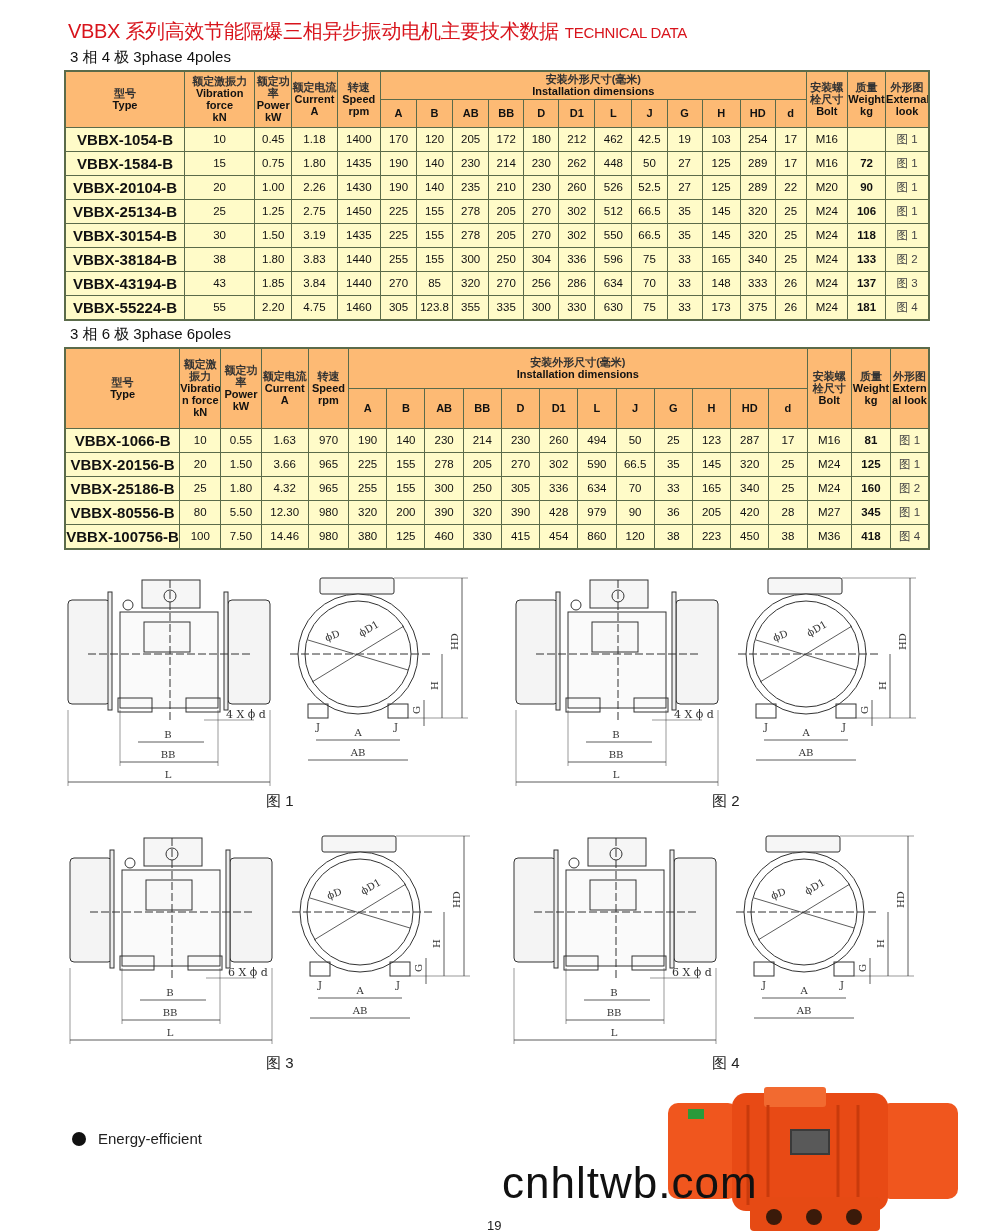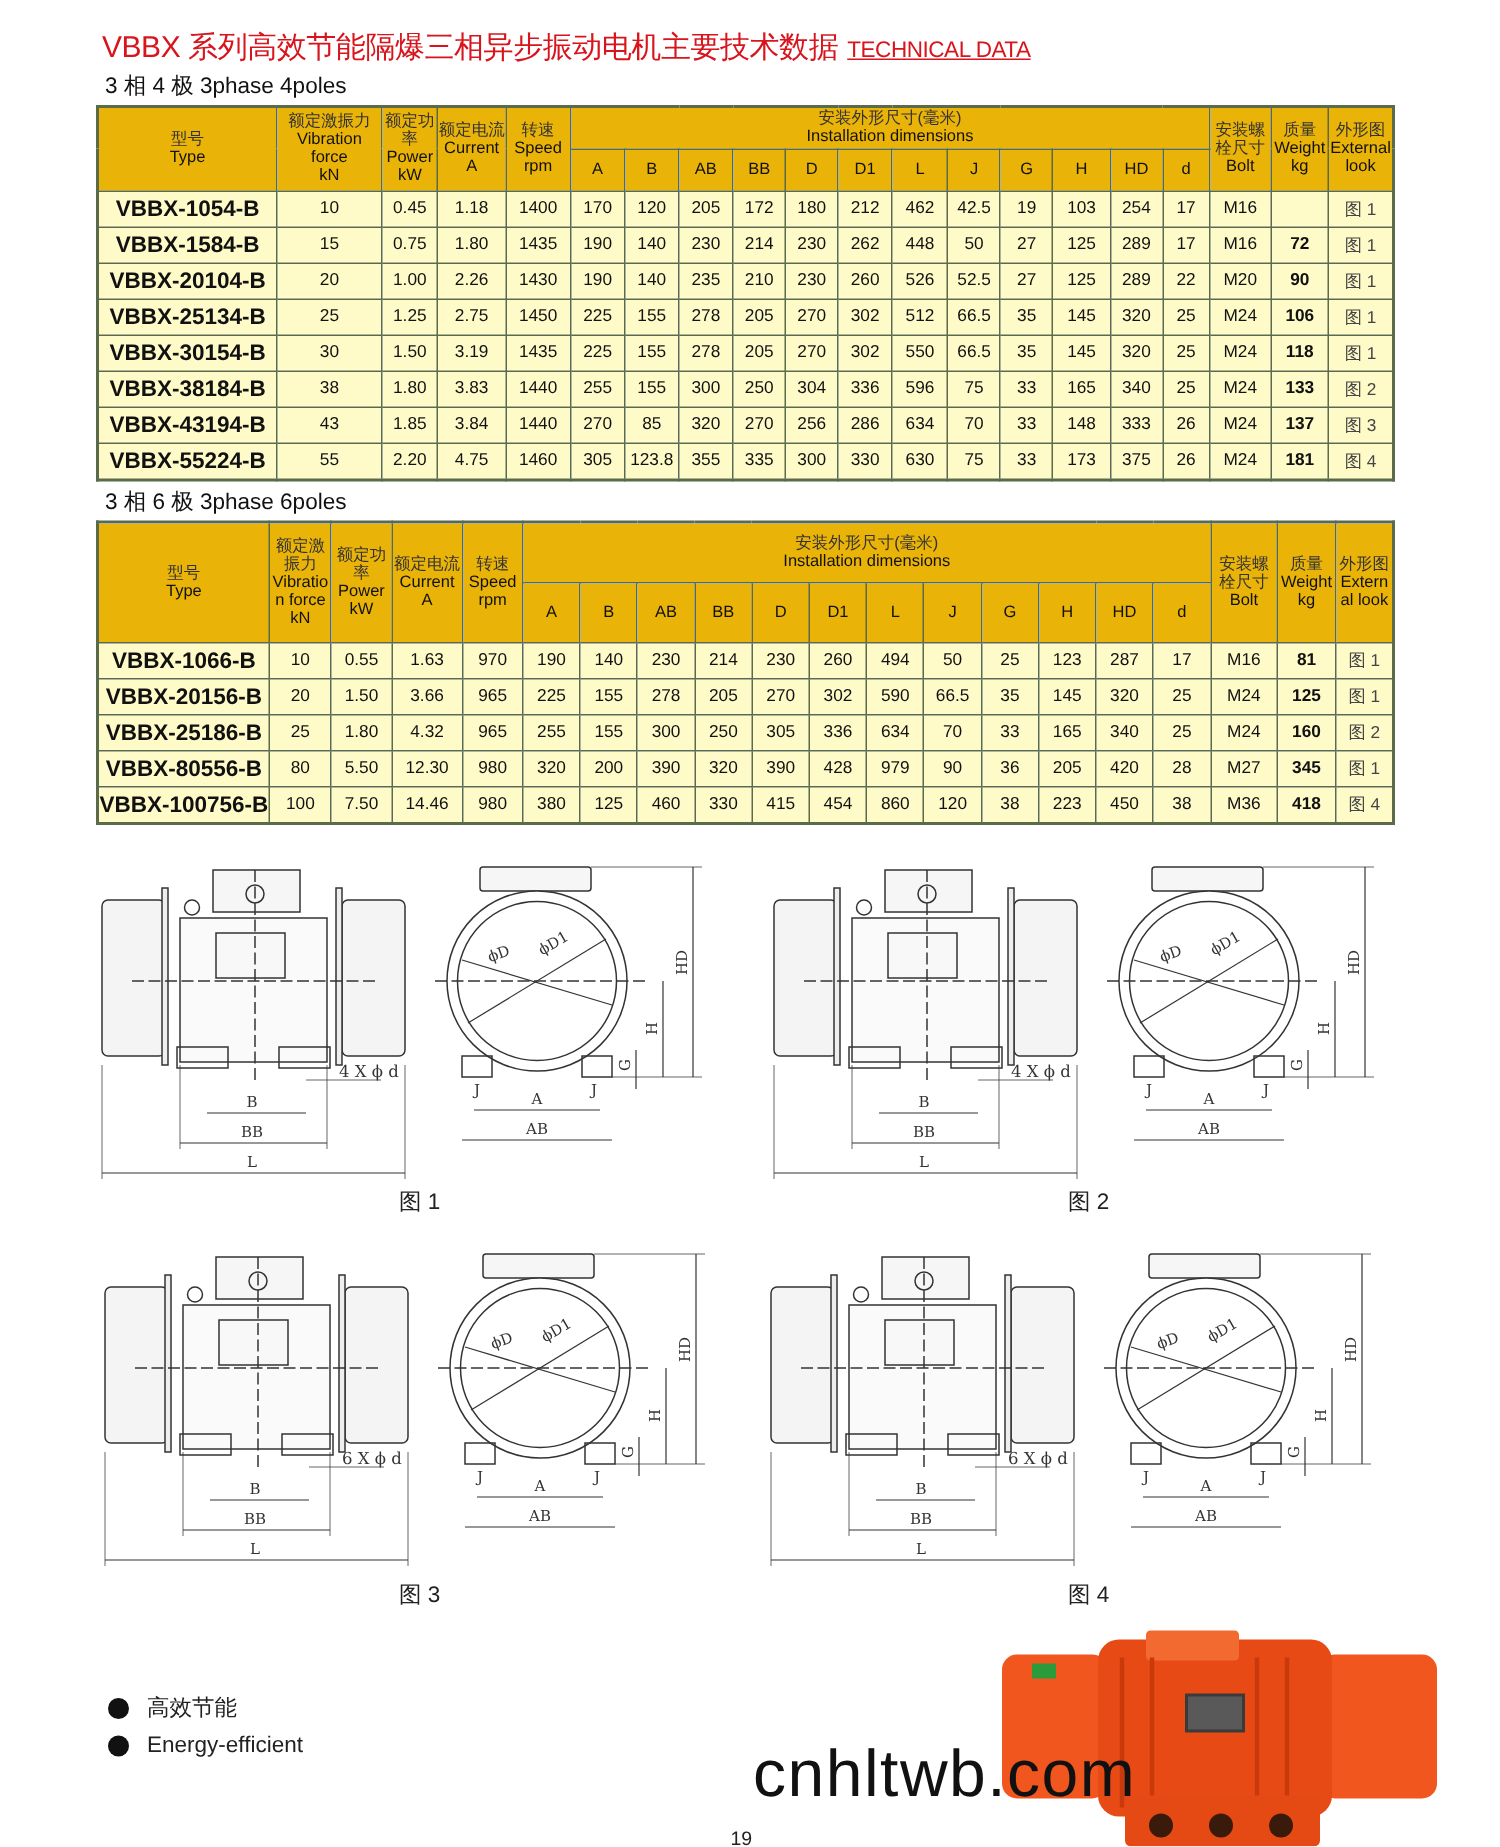--- a/index.html
+++ b/index.html
@@ -1,29 +1,29 @@
 <!DOCTYPE html>
 <html><head>
 <meta charset="utf-8">
 <style>
   html, body { margin: 0; padding: 0; background: #ffffff; }
   body { width: 1000px; height: 1231px; position: relative; overflow: hidden;
          font-family: "Liberation Sans", "DejaVu Sans", sans-serif; color: #111; }
 
   .title { position: absolute; left: 68px; top: 18px; font-size: 20px; color: #d8141c;
            white-space: nowrap; letter-spacing: -0.3px; }
-  .title .en { font-size: 15px; text-decoration: underline; margin-left: 6px; }
+  .title .en { font-size: 15px; margin-left: 6px; }
 
   .section-label { position: absolute; left: 70px; font-size: 15px; color: #111; white-space: nowrap; }
 
   table.spec { position: absolute; border-collapse: collapse; table-layout: fixed;
                font-family: "Liberation Sans", "DejaVu Sans", sans-serif; }
   table.spec td, table.spec th { border: 1px solid #5b6b4a; text-align: center; vertical-align: middle;
                padding: 0; font-size: 11.5px; overflow: hidden; }
-  table.spec th { background: #eab308; font-weight: normal; line-height: 12px; font-size: 11px; }
+  table.spec th { background: #fdba74; font-weight: bold; line-height: 12px; font-size: 11px; }
   table.spec td { background: #fffbc8; height: 23px; }
   table.spec td.type { font-weight: bold; font-size: 15px; }
   table.spec td.weight { font-weight: bold; }
   table.spec td.fig { color: #444; }
   table.spec th .cn { color: #333; display: block; }
   table.spec { border: 2px solid #5b6b4a; }
 
   .drawing { position: absolute; }
   .fig-caption { position: absolute; font-size: 15px; color: #222; white-space: nowrap; }
 
@@ -685,24 +685,20 @@
       <line x1="336" y1="8" x2="410" y2="8" stroke-width="0.5"></line>
       <line x1="350" y1="148" x2="410" y2="148" stroke-width="0.5"></line>
     </g>
   </svg>
 </div>
 <div class="fig-caption" style="left:712px; top:1054px;">图 4</div>
 
 <ul class="bullets">
   <li>
       <span class="dot"></span>
-      <span>高效节能</span>
-    </li>
-  <li>
-      <span class="dot"></span>
       <span>Energy-efficient</span>
     </li>
 </ul>
 
 <svg class="product-photo" width="290" height="146" viewBox="0 0 290 146" xmlns="http://www.w3.org/2000/svg">
   <rect x="0" y="18" width="70" height="96" rx="10" fill="#f0561e"></rect>
   <rect x="20" y="24" width="16" height="10" fill="#2a9a3a"></rect>
   <rect x="212" y="18" width="78" height="96" rx="10" fill="#f0561e"></rect>
   <rect x="64" y="8" width="156" height="118" rx="14" fill="#e84a15"></rect>
   <rect x="96" y="2" width="62" height="20" rx="3" fill="#f26a30"></rect>

